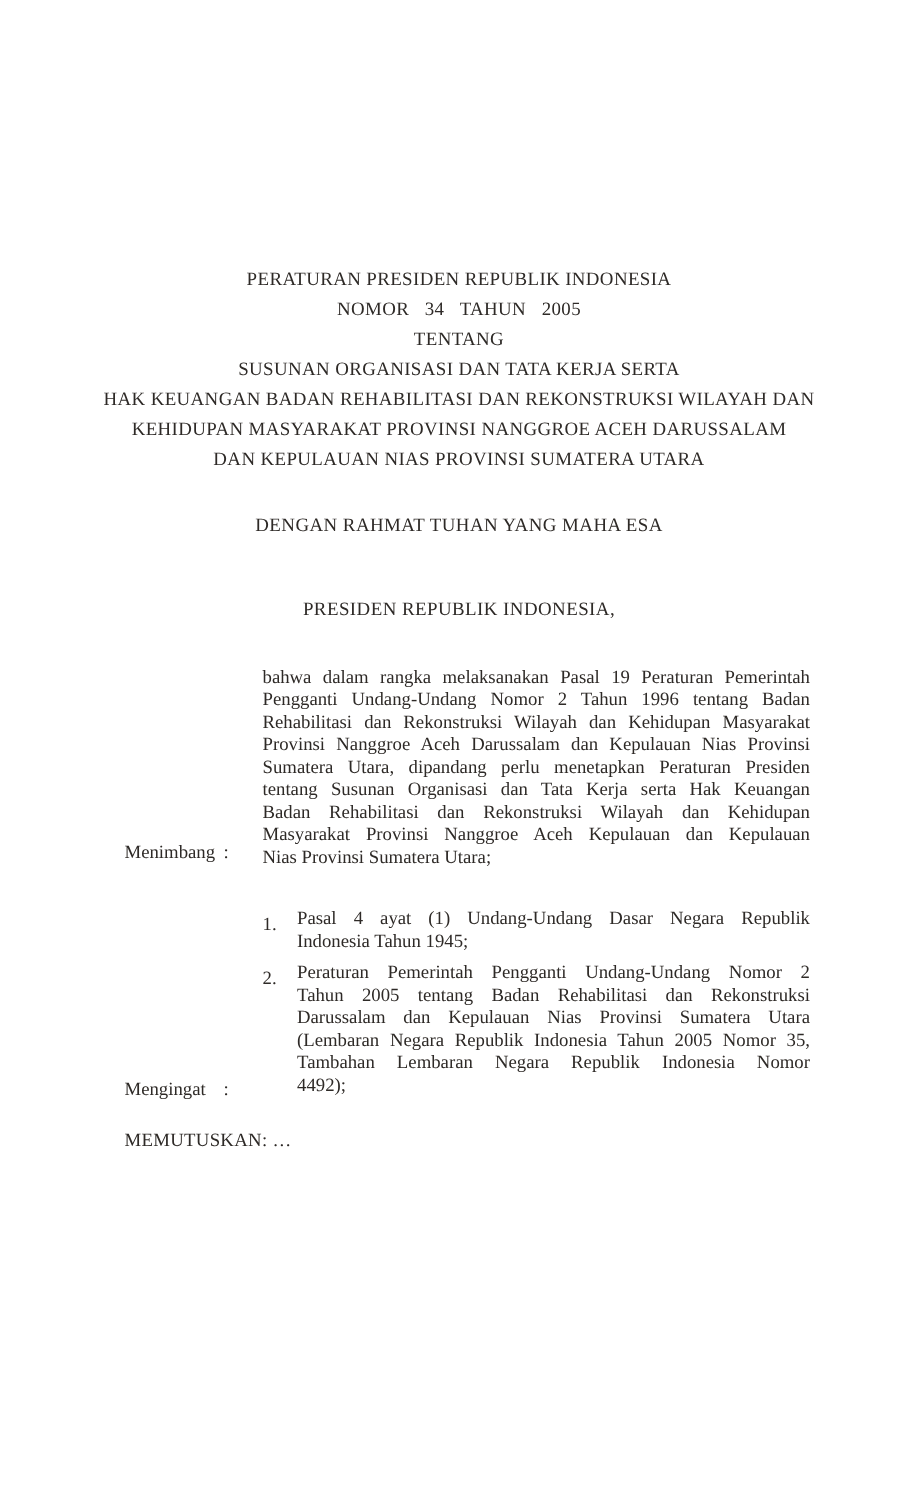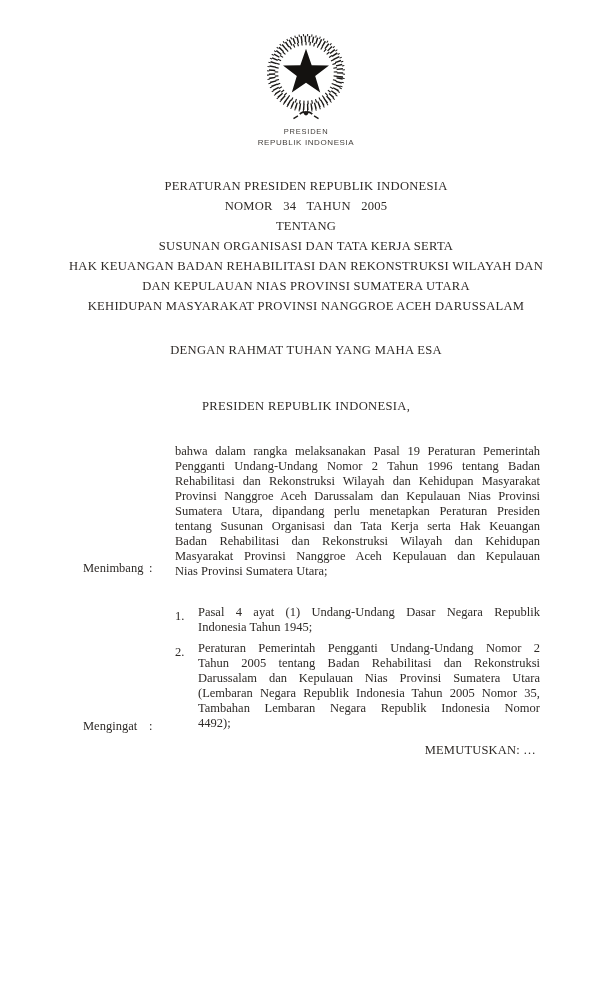--- a/index.html
+++ b/index.html
@@ -55,58 +55,40 @@
   .row-label{width:66px;line-height:22px;flex:0 0 66px;}
   .row-colon{width:26px;line-height:22px;flex:0 0 26px;}
   .row-body{width:365px;flex:0 0 365px;}
   .jline{text-align:justify;text-align-last:justify;}
   .jlast{text-align:left;text-align-last:left;}
   .recalling{margin-top:26px;}
   .item{display:flex;margin-bottom:6px;}
   .item-num{width:23px;flex:0 0 23px;line-height:22px;}
   .item-lines{width:342px;flex:0 0 342px;}
   .decision{
-    margin-top:2px;
-    text-align:right;
+    margin-top:12px;
+    text-align:left;
     padding-right:4px;
     line-height:22px;letter-spacing:0.2px;
   }
 </style>
 </head>
 <body>
 
 <div class="page">
 
-  <div class="letterhead">
-    <svg class="emblem-svg" width="90" height="94" viewBox="0 0 100 105" xmlns="http://www.w3.org/2000/svg">
-
-      <circle cx="50" cy="48" r="38" fill="none" stroke="#1d1b19" stroke-width="7" stroke-dasharray="1.6 2.7" transform="rotate(8 50 48)"></circle>
-      <circle cx="50" cy="48" r="33" fill="none" stroke="#1d1b19" stroke-width="4" stroke-dasharray="1.3 3.3" transform="rotate(-11 50 48)"></circle>
-      <circle cx="50" cy="48" r="42.3" fill="none" stroke="#1d1b19" stroke-width="2.6" stroke-dasharray="1.1 3.6" transform="rotate(23 50 48)"></circle>
-
-      <polygon fill="#141210" points="50,21 56.35,39.26 75.68,39.66 60.27,51.34 65.87,69.84 50,58.8 34.13,69.84 39.73,51.34 24.32,39.66 43.65,39.26"></polygon>
-
-      <circle cx="50" cy="93" r="2.4" fill="#1d1b19"></circle>
-      <path d="M43,94 q4,-4 7,-1" stroke="#1d1b19" stroke-width="1.8" fill="none"></path>
-      <path d="M57,94 q-4,-4 -7,-1" stroke="#1d1b19" stroke-width="1.8" fill="none"></path>
-      <path d="M41,96 l-5,3" stroke="#1d1b19" stroke-width="1.6"></path>
-      <path d="M59,96 l5,3" stroke="#1d1b19" stroke-width="1.6"></path>
-    </svg>
-    <div class="org-line1">PRESIDEN</div>
-    <div class="org-line2">REPUBLIK INDONESIA</div>
-  </div>
 
   <div class="title-block">
       <div class="text-line">PERATURAN PRESIDEN REPUBLIK INDONESIA</div>
       <div class="text-line">NOMOR 34 TAHUN 2005</div>
       <div class="text-line">TENTANG</div>
       <div class="text-line">SUSUNAN ORGANISASI DAN TATA KERJA SERTA</div>
       <div class="text-line">HAK KEUANGAN BADAN REHABILITASI DAN REKONSTRUKSI WILAYAH DAN</div>
+      <div class="text-line">KEHIDUPAN MASYARAKAT PROVINSI NANGGROE ACEH DARUSSALAM</div>
       <div class="text-line">DAN KEPULAUAN NIAS PROVINSI SUMATERA UTARA</div>
-      <div class="text-line">KEHIDUPAN MASYARAKAT PROVINSI NANGGROE ACEH DARUSSALAM</div>
     </div>
 
   <div class="invocation">DENGAN RAHMAT TUHAN YANG MAHA ESA</div>
   <div class="authority">PRESIDEN REPUBLIK INDONESIA,</div>
 
   <div class="body-col">
 
     <div class="row">
       <div class="row-label">Menimbang</div>
       <div class="row-colon">:</div>

